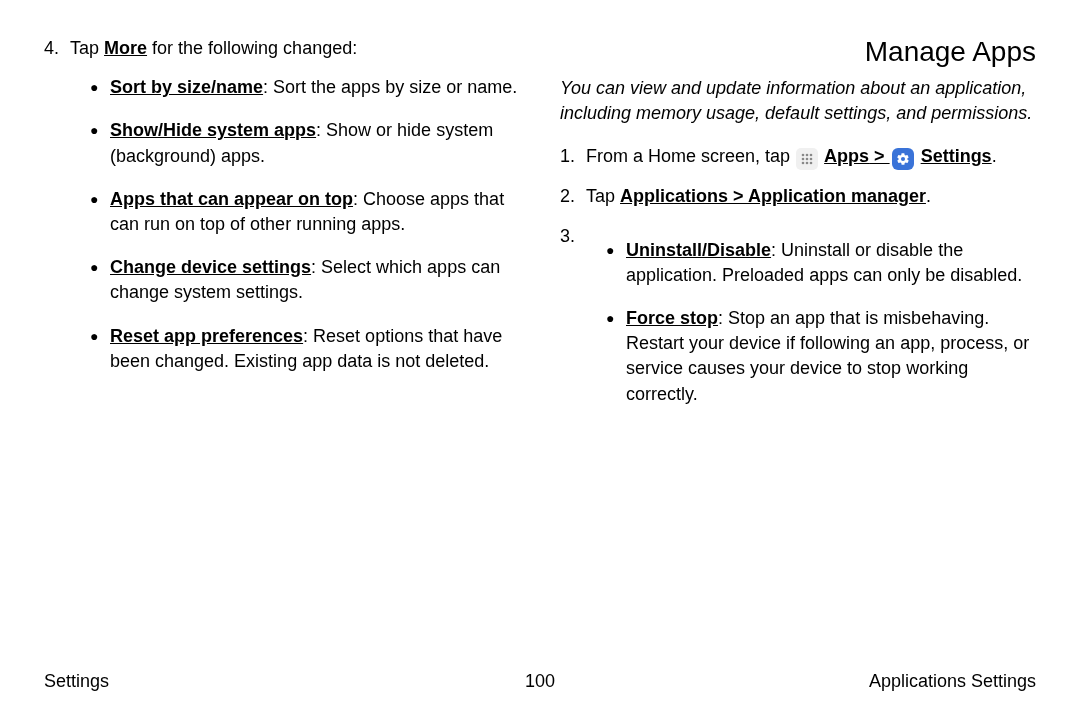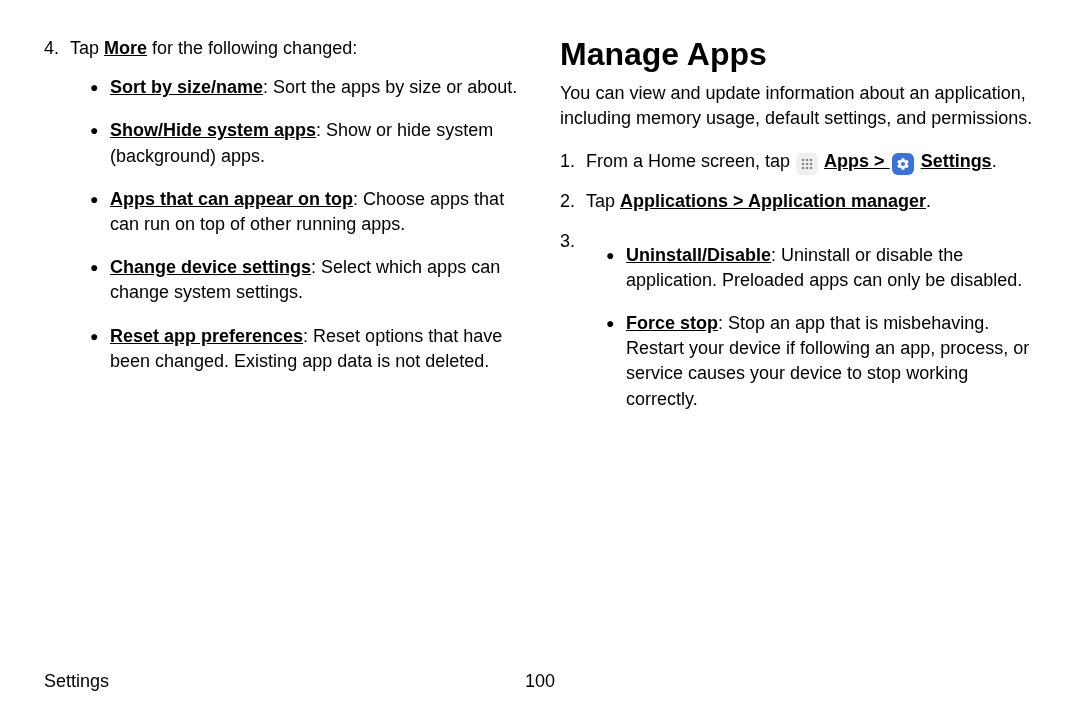--- a/index.html
+++ b/index.html
@@ -24,25 +24,26 @@
     .ol-body { flex: 1; }
     .bullets { margin-top: 14px; padding-left: 20px; }
     .bullet {
       display: flex;
       margin-bottom: 18px;
       line-height: 1.4;
     }
     .bullet-dot { width: 20px; flex-shrink: 0; font-size: 14px; line-height: 1.8; }
     .b { font-weight: 700; text-decoration: underline; }
     h2.section {
-      font-size: 32px;
-      font-weight: 700;
+      font-size: 28px;
+      font-weight: 400;
       margin-bottom: 8px;
+      text-align: right;
     }
-    p.intro { line-height: 1.4; margin-bottom: 18px; }
+    p.intro { line-height: 1.4; margin-bottom: 18px; font-style: italic; }
     .ol2 { }
     .icon-apps {
       display: inline-flex;
       align-items: center;
       justify-content: center;
       width: 22px; height: 22px;
       border-radius: 5px;
       background: #f0f0f0;
       vertical-align: -4px;
       margin: 0 1px;
@@ -75,21 +76,21 @@
 
 <div class="columns">
   <div class="col">
     <div class="ol-item">
       <div class="ol-num">4.</div>
       <div class="ol-body">
         <span>Tap </span><span class="b">More</span><span> for the following changed:</span>
         <div class="bullets">
           <div class="bullet">
             <div class="bullet-dot">●</div>
-            <div><span class="b">Sort by size/name</span><span>: Sort the apps by size or about.</span></div>
+            <div><span class="b">Sort by size/name</span><span>: Sort the apps by size or name.</span></div>
           </div>
           <div class="bullet">
             <div class="bullet-dot">●</div>
             <div><span class="b">Show/Hide system apps</span><span>: Show or hide system (background) apps.</span></div>
           </div>
           <div class="bullet">
             <div class="bullet-dot">●</div>
             <div><span class="b">Apps that can appear on top</span><span>: Choose apps that can run on top of other running apps.</span></div>
           </div>
           <div class="bullet">
@@ -157,13 +158,14 @@
           </div>
         </div>
       </div>
     </div>
   </div>
 </div>
 
 <div class="footer">
   <span>Settings</span>
   <span class="footer-center">100</span>
+  <span>Applications Settings</span>
 </div>
 
 </body></html>

